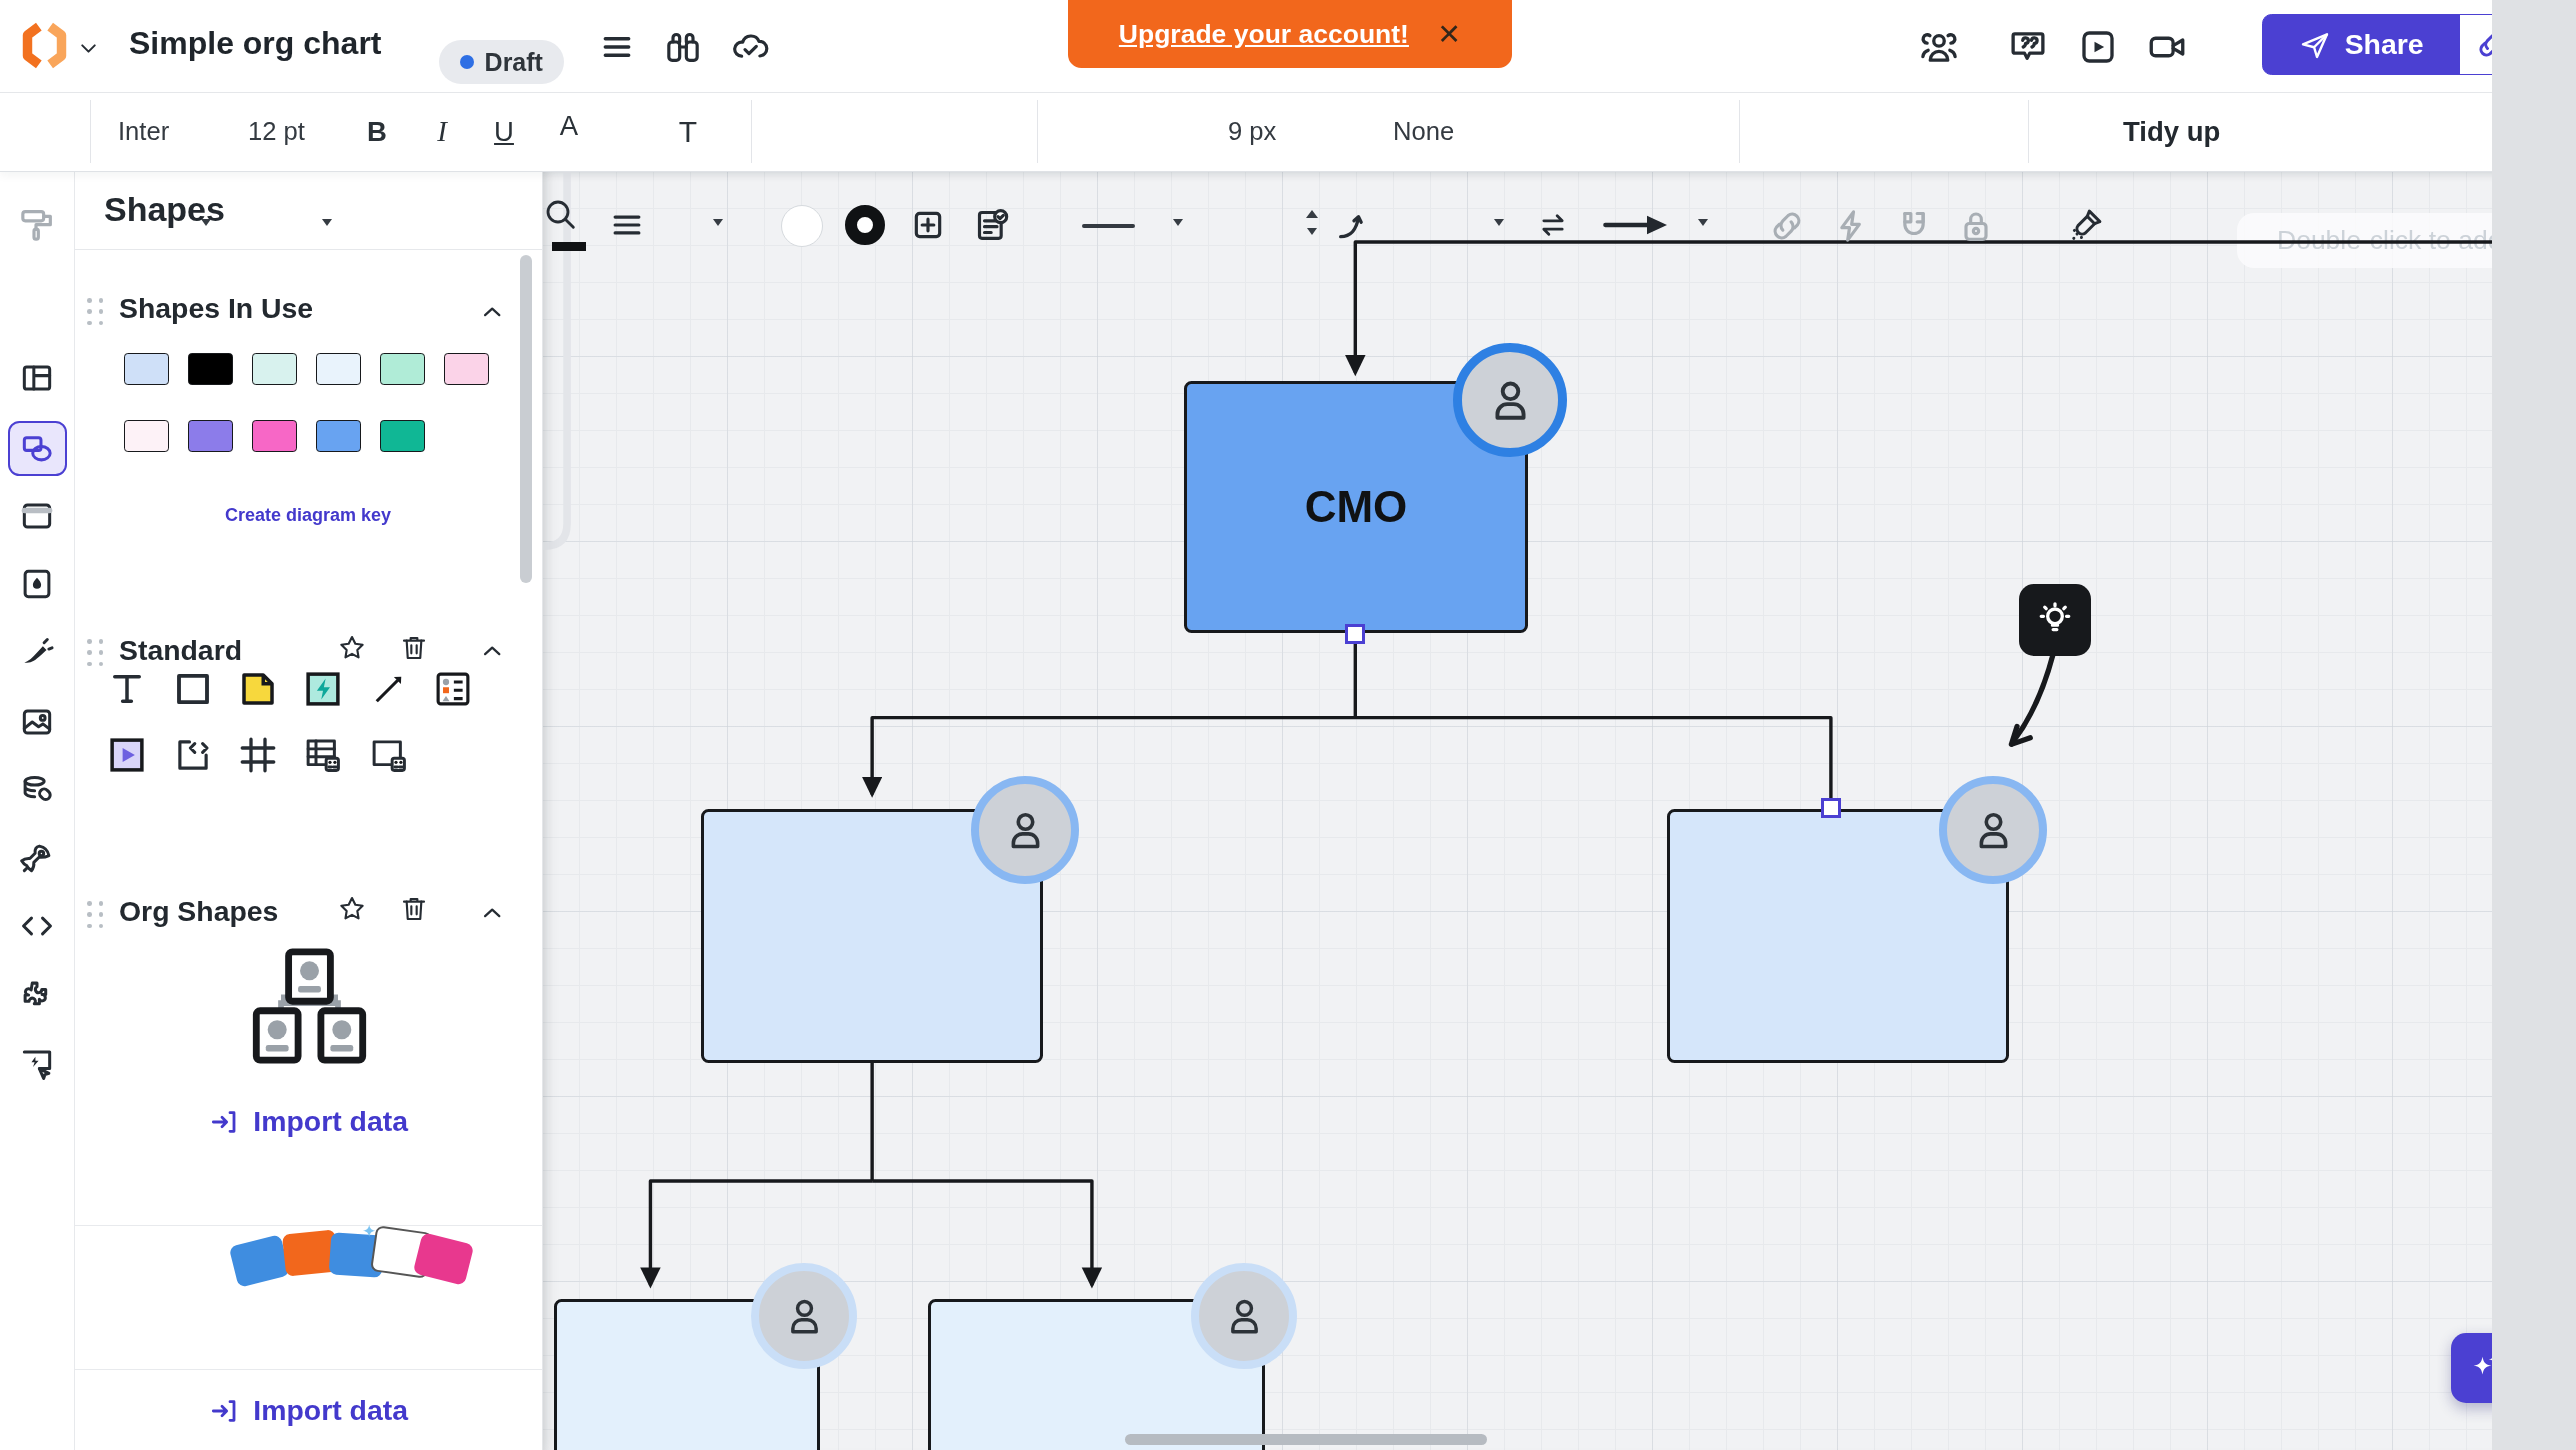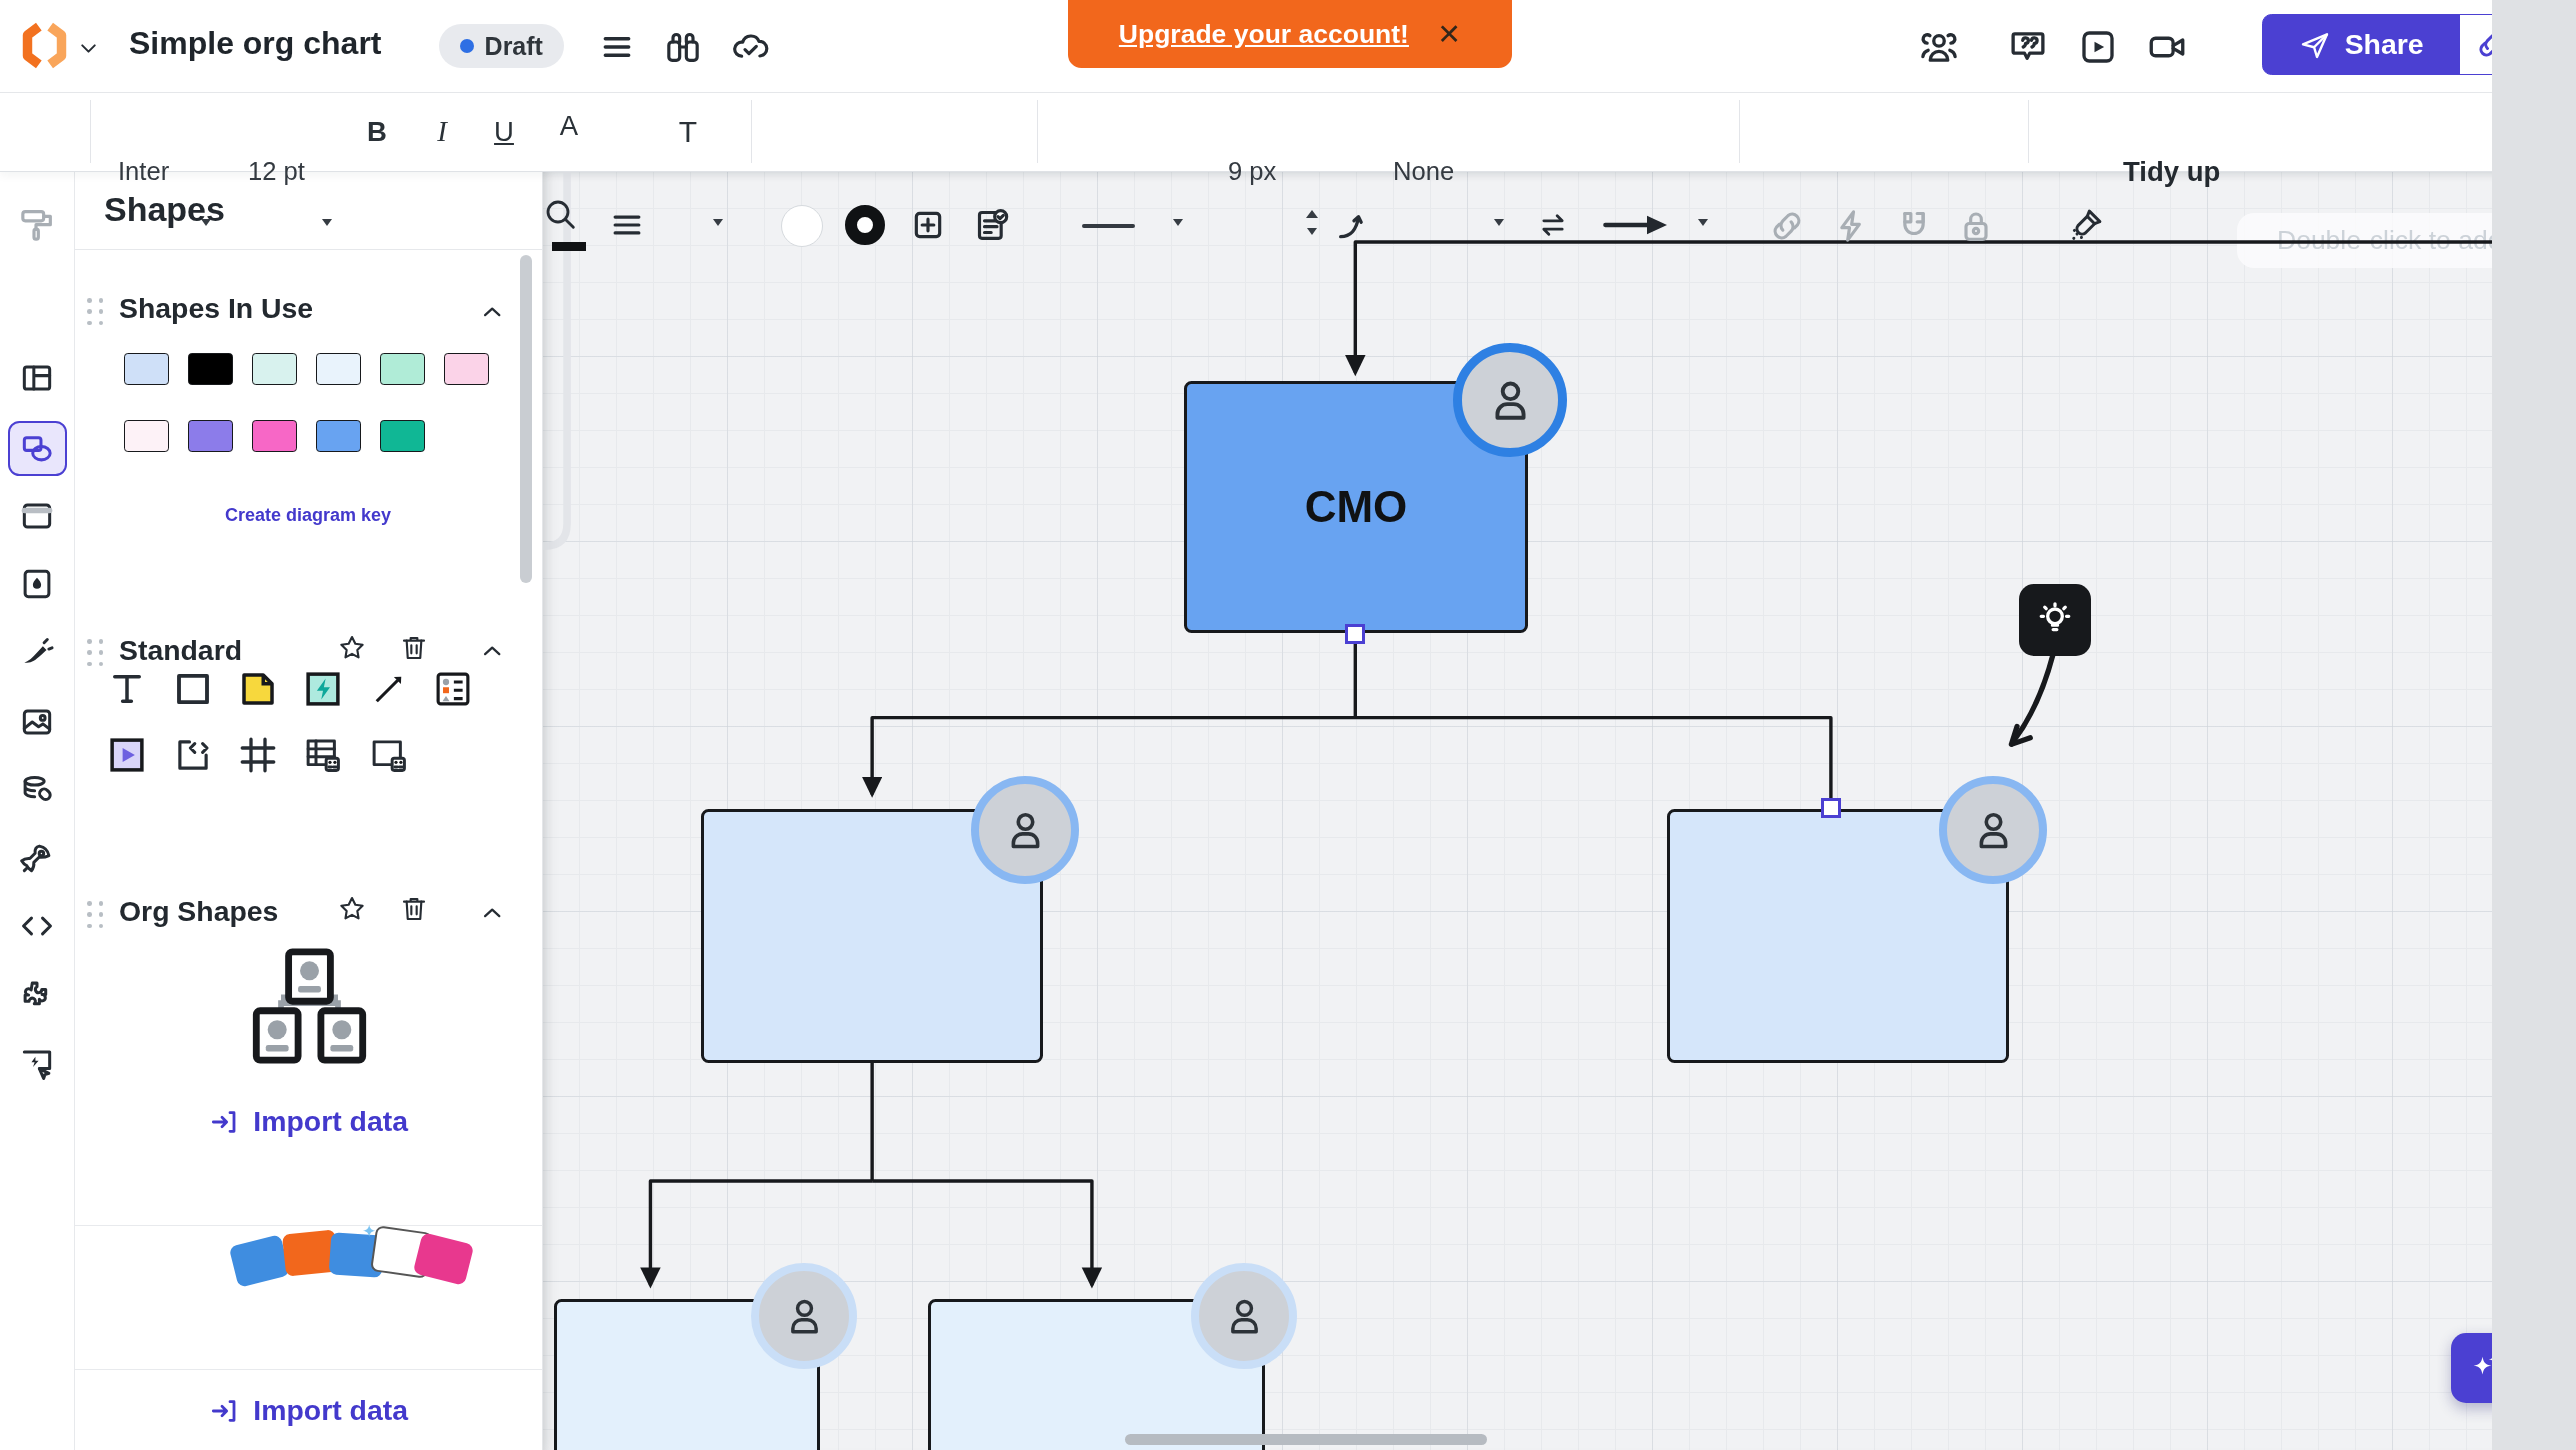--- a/index.html
+++ b/index.html
@@ -7,41 +7,41 @@
        font-family:"Liberation Sans",sans-serif;color:#21262c;}
   .abs{position:absolute;}
   svg.ic{stroke:#262c33;fill:none;stroke-width:1.9;stroke-linecap:round;stroke-linejoin:round;display:block;}
   svg.ic.dim{stroke:#a8aeb4;}
   .caret{width:0;height:0;border-left:7.6px solid transparent;border-right:7.6px solid transparent;border-top:9.5px solid #363c43;display:inline-block;}
   .caret.sm{border-left-width:5.7px;border-right-width:5.7px;border-top-width:7.6px;}
 
   
   .header{position:absolute;left:0;top:0;width:2576px;height:92px;background:#fff;border-bottom:0.9px solid #e5e7ea;z-index:50;}
   .doc-title{position:absolute;left:129px;top:25px;font-size:32px;font-weight:700;color:#1f252b;}
-  .badge{position:absolute;left:439px;top:24px;height:44px;background:#e8eaee;border-radius:23px;
+  .badge{position:absolute;left:439px;top:40px;height:44px;background:#e8eaee;border-radius:23px;
          display:flex;align-items:center;gap:10.4px;padding:0 21px;}
   .badge .dot{width:14.2px;height:14.2px;border-radius:50%;background:#2e6fe4;}
   .badge .lbl{font-size:25px;font-weight:600;color:#2f353b;}
   .banner{position:absolute;left:1068px;top:0;width:444px;height:68px;background:#f2671c;border-radius:0 0 13.3px 13.3px;
           display:flex;align-items:center;justify-content:center;gap:28.4px;}
   .banner a{color:#fff;font-size:26.5px;font-weight:700;text-decoration:underline;}
   .banner .x{color:#33261a;font-size:28.4px;font-weight:400;cursor:pointer;}
   .share{position:absolute;left:2229px;top:14.2px;width:258px;height:59px;border:1.9px solid #4b40d2;border-radius:9.5px;
          display:flex;overflow:hidden;background:#4b40d2;margin-left:33px;}
   .share .main{flex:1;display:flex;align-items:center;justify-content:center;gap:13.3px;color:#fff;font-size:28.4px;font-weight:700;}
   .share .link{width:61px;background:#fff;display:flex;align-items:center;justify-content:center;}
   .avatar{position:absolute;left:2502px;top:12.3px;width:57px;height:57px;border-radius:50%;
           background:conic-gradient(#111 0 12%, #7a3fd1 12% 30%, #e254b5 30% 52%, #f2a23c 52% 62%, #111 62% 78%, #e254b5 78% 100%);
           box-shadow:inset 0 0 0 3.8px #0b0b0c;}
 
   
   .toolbar{position:absolute;left:0;top:92px;width:2576px;height:79px;background:#fff;border-bottom:0.9px solid #dfe2e6;
            box-shadow:0 3.8px 9.5px rgba(20,30,40,.05);z-index:40;}
   .tb-sep{position:absolute;top:7.6px;width:0.9px;height:63px;background:#e3e5e9;}
-  .tb-text{position:absolute;top:0;height:79px;display:flex;align-items:center;font-size:25.6px;color:#343a41;margin-top:40px;}
+  .tb-text{position:absolute;top:0;height:79px;display:flex;align-items:center;font-size:25.6px;color:#343a41;}
   .tb-glyph{position:absolute;top:0;height:79px;display:flex;align-items:center;justify-content:center;font-size:27.5px;color:#2a3137;}
   .swatch-under{position:absolute;width:34px;height:8.5px;background:#101214;}
   .fill-circ{position:absolute;top:113px;width:40px;height:40px;border-radius:50%;background:#fff;border:1.9px solid #d6dade;}
   .ring-circ{position:absolute;top:113px;width:40px;height:40px;border-radius:50%;border:12.3px solid #101214;background:#fff;box-sizing:border-box;}
   .dash{position:absolute;top:132px;width:53px;height:3.8px;background:#343a41;border-radius:1.9px;}
 
   
   .rail{position:absolute;left:0;top:171px;width:74px;height:1279px;background:#fff;border-right:0.9px solid #e7e9ec;z-index:30;}
   .rail-item{position:absolute;left:18px;width:38px;height:38px;}
   .rail-active{position:absolute;left:7.6px;top:250px;width:59px;height:55px;border-radius:11.4px;background:#e9e6fc;border:2.8px solid #4b40d2;box-sizing:border-box;}

